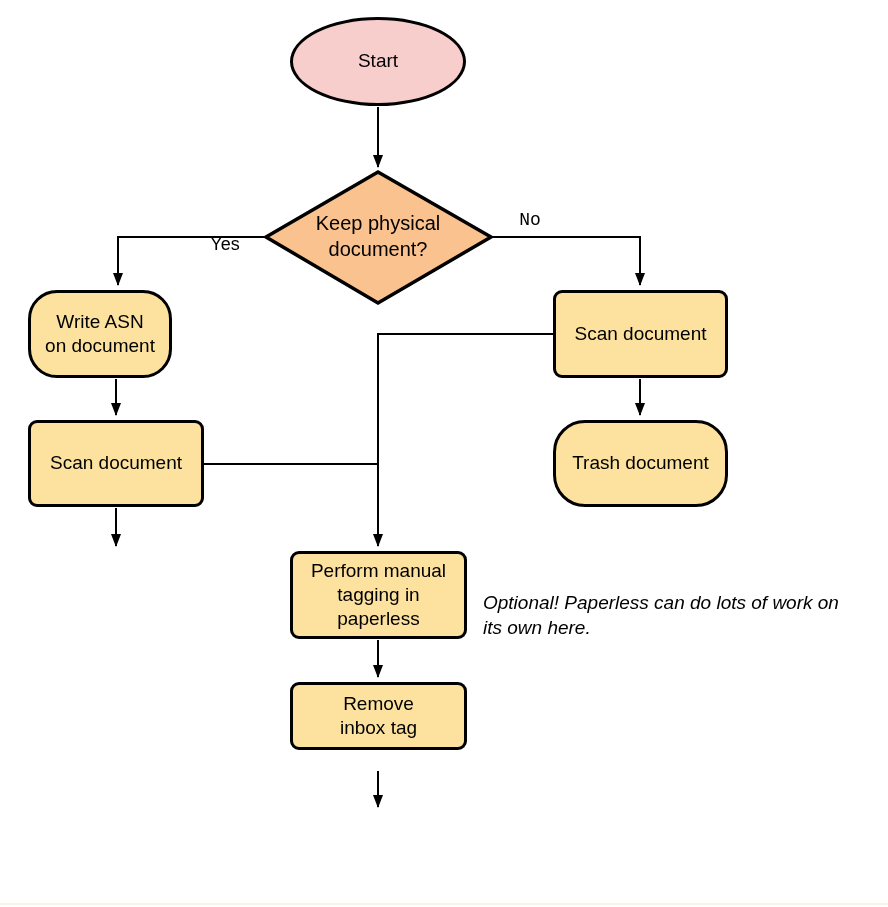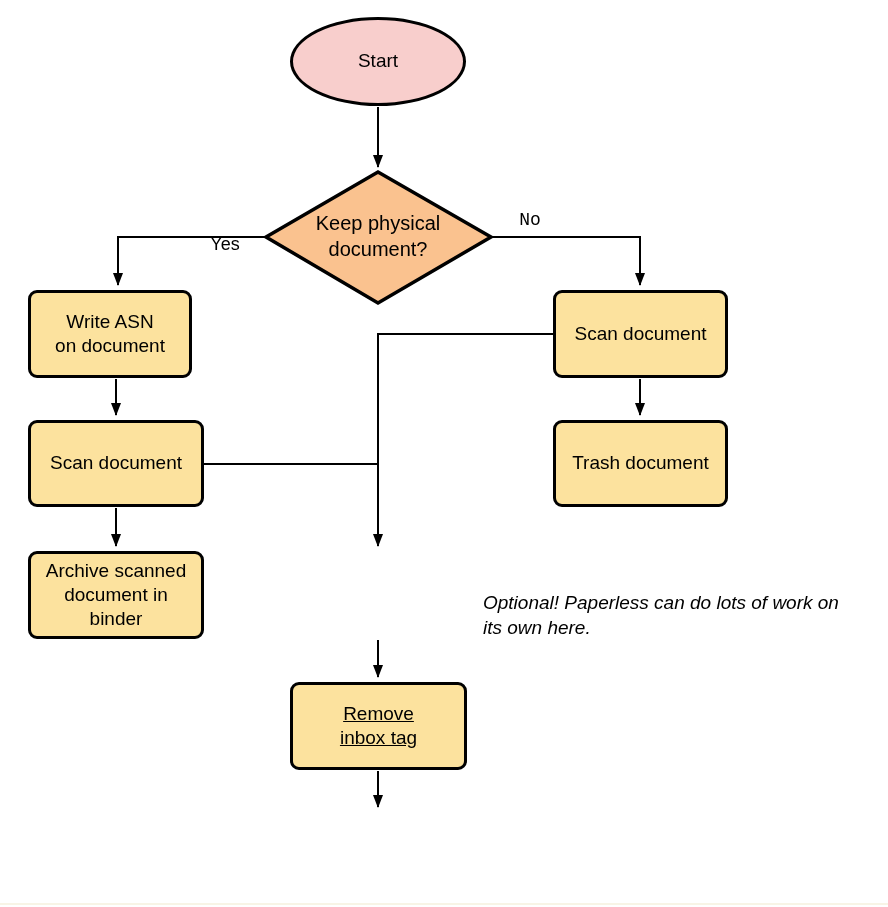--- a/index.html
+++ b/index.html
@@ -90,35 +90,35 @@
   </svg>
 
   <div class="node terminator" style="left:290px;top:17px;width:176px;height:89px;">Start</div>
 
   <div class="decision-label" style="left:278px;top:205px;width:200px;height:64px;">Keep physical
 document?</div>
 
   <span class="edge-label" style="left:200px;top:210px;width:50px;margin-top:24px;">Yes</span>
   <span class="edge-label" style="left:505px;top:210px;width:50px;font-family:Liberation Mono, monospace;">No</span>
 
-  <div class="node process" style="left:28px;top:290px;width:164px;height:88px;">Write ASN
+  <div class="node process" style="left:28px;top:290px;width:144px;height:88px;border-radius:29px;">Write ASN
 on document</div>
 
   <div class="node process" style="left:28px;top:420px;width:176px;height:87px;">Scan document</div>
 
-  <div class="node process" style="left:28px;top:551px;width:176px;height:88px;">Archive scanned
-document in
-binder</div>
 
   <div class="node process" style="left:553px;top:290px;width:175px;height:88px;">Scan document</div>
 
-  <div class="node process" style="left:553px;top:420px;width:175px;height:87px;">Trash document</div>
+  <div class="node process" style="left:553px;top:420px;width:175px;height:87px;border-radius:32px;">Trash document</div>
 
+  <div class="node process" style="left:290px;top:551px;width:177px;height:88px;">Perform manual
+tagging in
+paperless</div>
 
   <div class="annotation" style="left:483px;top:591px;width:405px;font-style:italic;">Optional! Paperless can do lots of work on
 its own here.</div>
 
-  <div class="node process" style="left:290px;top:682px;width:177px;height:88px;text-decoration:underline;">Remove
+  <div class="node process" style="left:290px;top:682px;width:177px;height:68px;">Remove
 inbox tag</div>
 
 
   <div class="footer-divider"></div>
 </div>
 
 </body></html>

